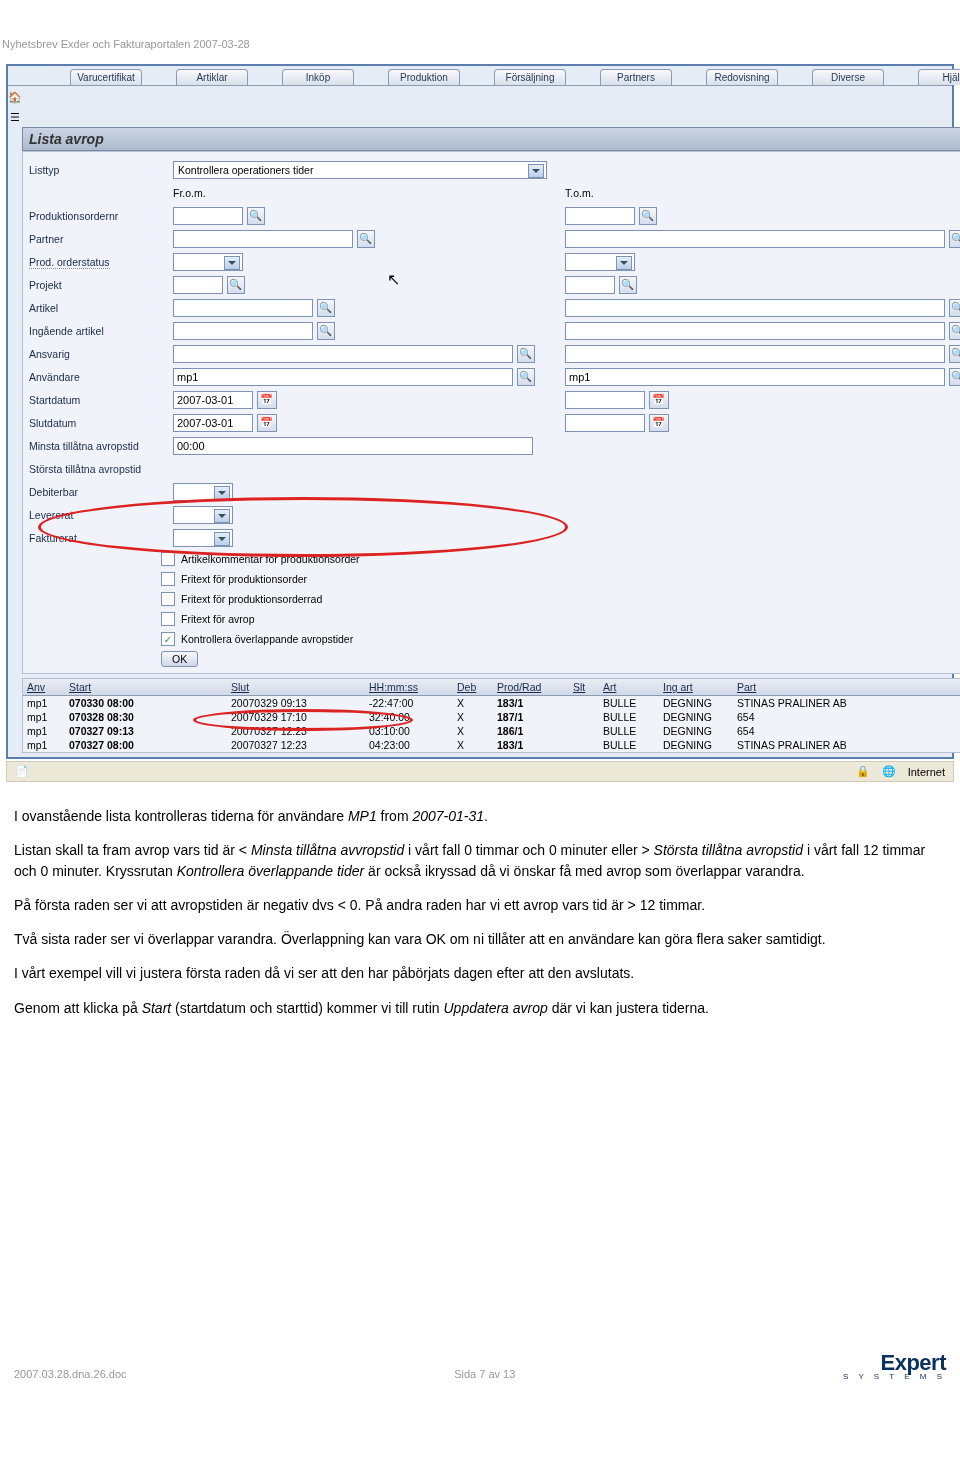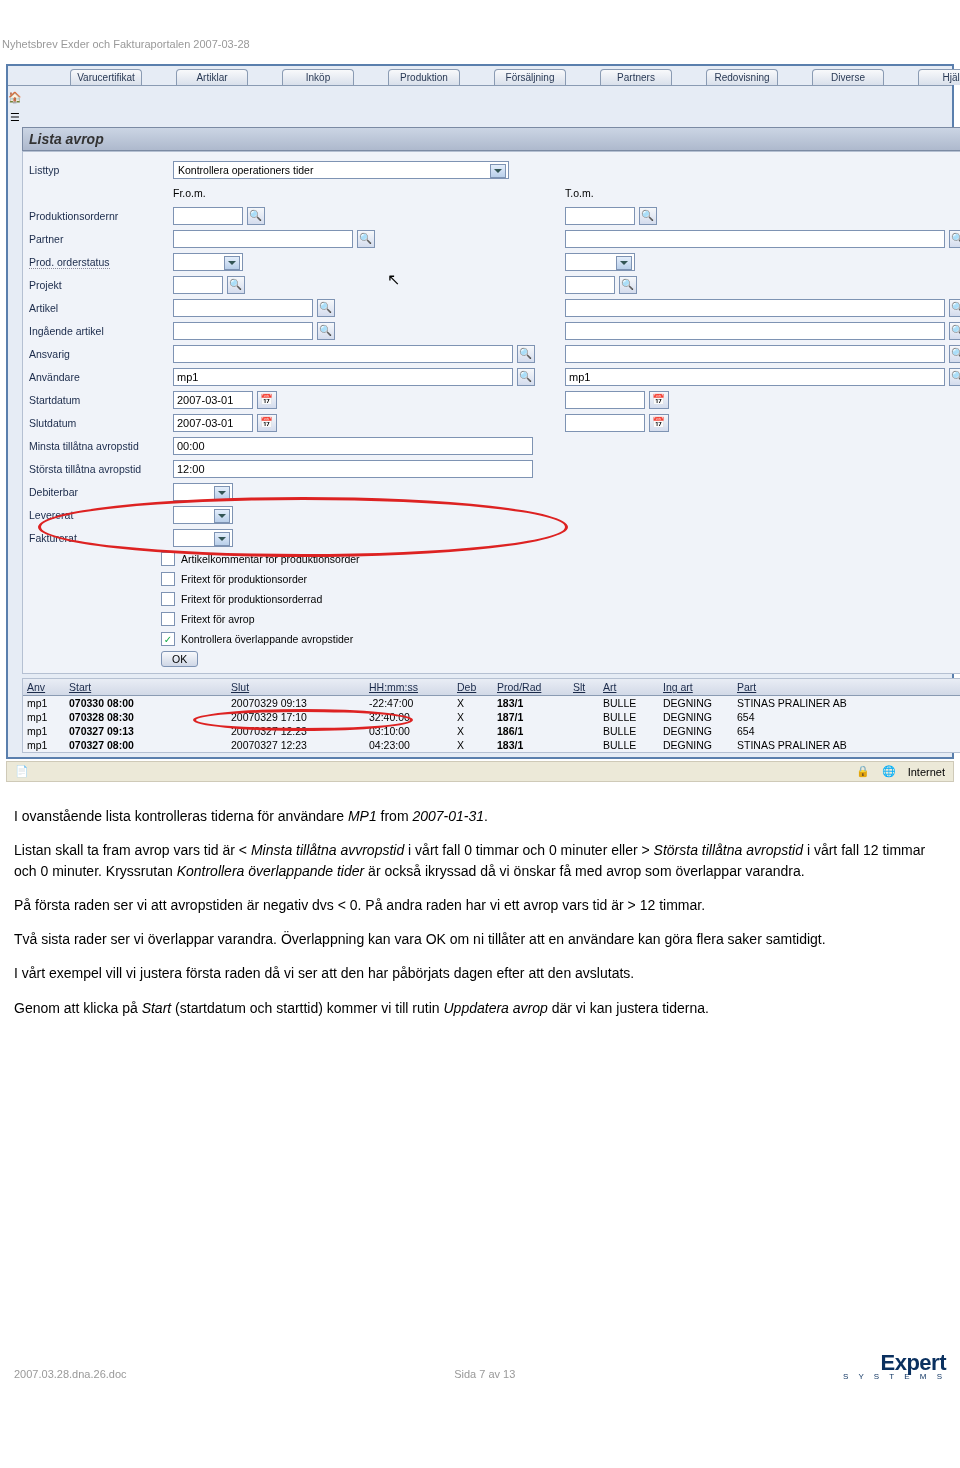--- a/index.html
+++ b/index.html
@@ -254,21 +254,21 @@
     font-weight:bold;
     font-size:22px;
     color:#0a305f;
     letter-spacing: -0.5px;
     text-align:right;
     line-height:0.9;
   }
   .logo small {
     display:block; font-size:8px; letter-spacing:4px; font-weight:normal;
   }
-  .sel-wide { width:336px; }
+  .sel-wide { width:374px; }
 </style>
 </head>
 <body>
 
 <div class="page-header">Nyhetsbrev Exder och Fakturaportalen 2007-03-28</div>
 
 <div class="app-frame">
   <div class="menu-bar">
     <div class="menu-tab">Varucertifikat</div>
     <div class="menu-tab">Artiklar</div>
@@ -427,21 +427,20 @@
             </div>
         </div>
 
         <div class="form-row">
           <div class="form-label" style="width:132px">Minsta tillåtna avropstid</div>
           <input class="inp" style="width: 360px;" value="00:00">
         </div>
 
         <div class="form-row">
           <div class="form-label" style="width:132px">Största tillåtna avropstid</div>
-          <input class="inp" style="width: 360px;" value="12:00">
         </div>
 
         <div class="form-row">
           <div class="form-label">Debiterbar</div>
           <div class="sel" style="width:60px"></div>
         </div>
         <div class="form-row">
           <div class="form-label">Levererat</div>
           <div class="sel" style="width:60px"></div>
         </div>

